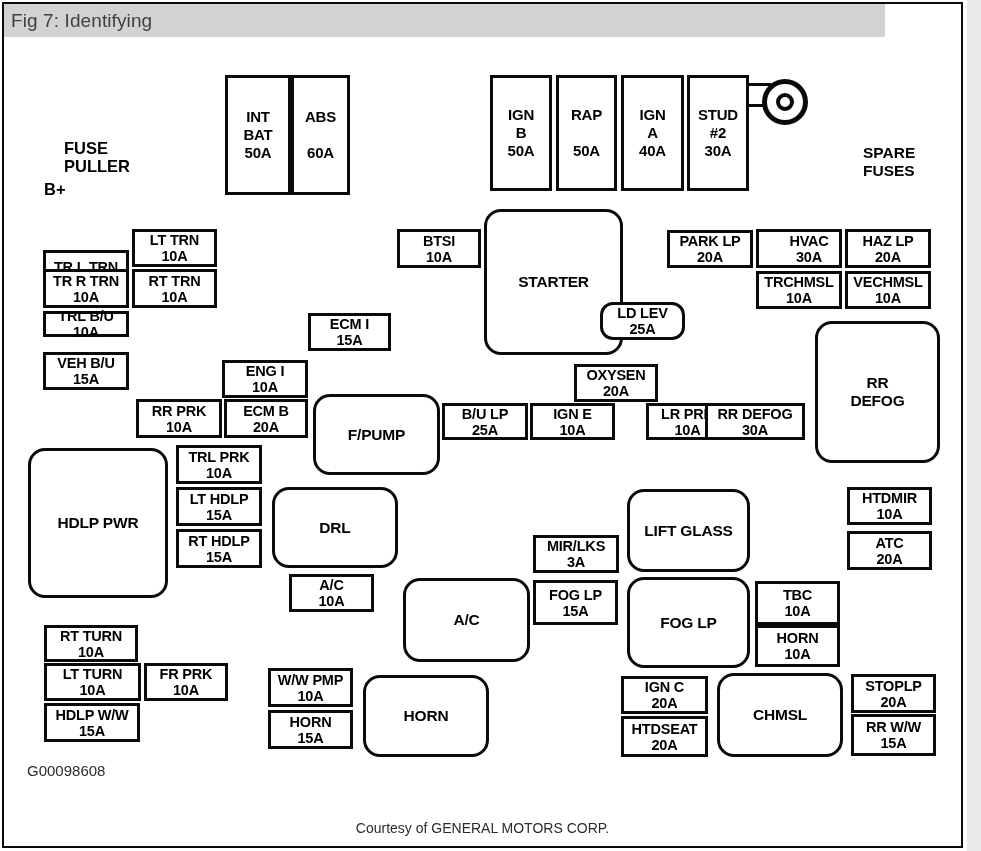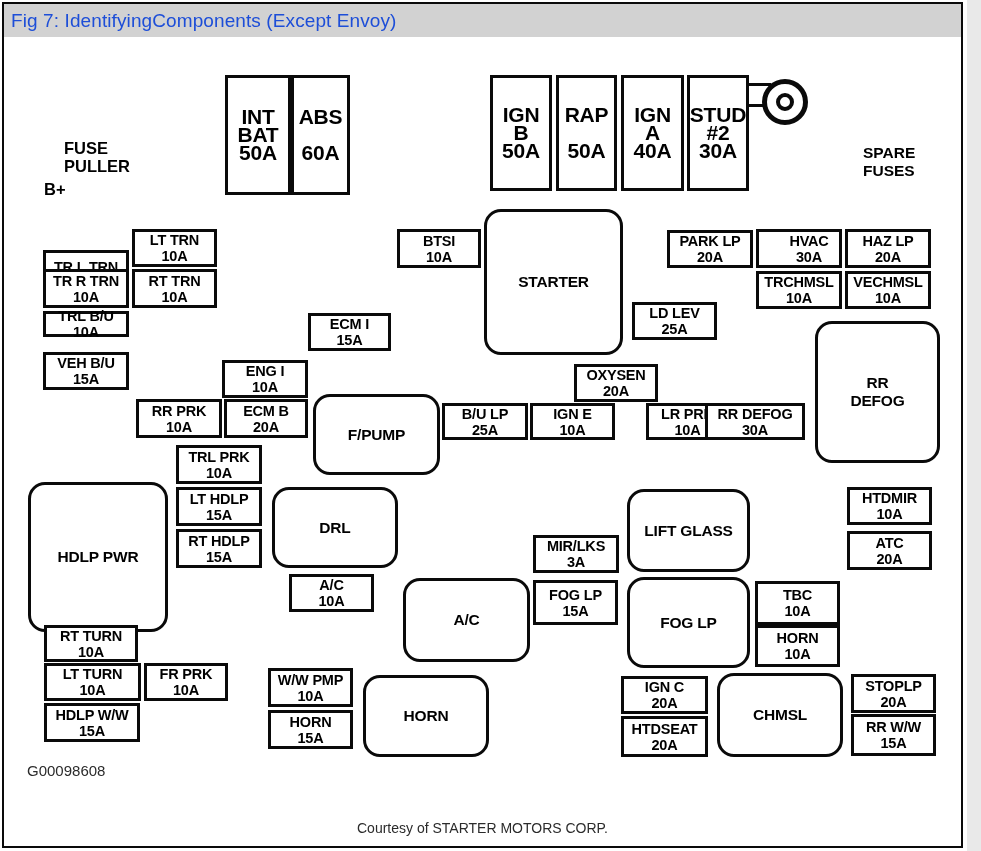--- a/index.html
+++ b/index.html
@@ -1,31 +1,31 @@
 <!DOCTYPE html>
 <html><head>
 <meta charset="utf-8">
 <style>
   html,body{margin:0;padding:0;background:#ffffff;}
   .page{position:relative;width:981px;height:851px;background:#fff;overflow:hidden;
         font-family:"Liberation Sans",sans-serif;color:#000;}
   .right-gutter{position:absolute;left:967px;top:0;width:14px;height:851px;background:#e9e9e9;}
   .figure-border{position:absolute;left:2px;top:2px;width:961px;height:846px;
         border:2px solid #0a0a0a;box-sizing:border-box;pointer-events:none;}
-  .title-bar{position:absolute;left:4px;top:4px;width:957px;height:33px;background:#d2d2d2;
+  .title-bar{position:absolute;left:4px;top:4px;width:881px;height:33px;background:#d2d2d2;
         display:flex;align-items:center;padding-left:7px;box-sizing:border-box;
-        font-size:19px;letter-spacing:0.1px;color:#1d4ed8;}
+        font-size:19px;letter-spacing:0.1px;color:#404040;}
   .hl{background:#fdff00;padding:1px 2px;}
   
   .fb,.rb{position:absolute;box-sizing:border-box;background:#fff;border:3px solid #0a0a0a;
         display:flex;align-items:center;justify-content:center;text-align:center;
         white-space:pre-line;font-weight:bold;font-size:14.5px;line-height:16px;
         letter-spacing:-0.2px;}
   .rb{border-radius:17px;font-size:15.5px;line-height:18px;}
-  .tall{line-height:18px;font-size:21px;}
+  .tall{line-height:18px;font-size:15px;}
   
   .lbl{position:absolute;font-weight:bold;font-size:16.5px;line-height:18px;white-space:pre-line;}
   .plain{position:absolute;font-weight:normal;font-size:15px;color:#2b2b2b;}
   .courtesy{position:absolute;left:4px;top:820px;width:957px;text-align:center;
         font-size:14px;color:#2b2b2b;}
   
   .ring-neck{position:absolute;left:747px;top:83px;width:24px;height:24px;
         border-top:3px solid #0a0a0a;border-bottom:3px solid #0a0a0a;box-sizing:border-box;}
   .ring-outer{position:absolute;left:762px;top:79px;width:46px;height:46px;background:#fff;
         border:5px solid #0a0a0a;border-radius:50%;box-sizing:border-box;}
@@ -33,30 +33,29 @@
         border:4px solid #0a0a0a;border-radius:50%;box-sizing:border-box;}
 </style>
 </head>
 <body>
 
 <div class="page">
   <div class="right-gutter"></div>
 
   <div class="title-bar">
     <span>Fig 7: Identifying </span>
-    <span> Components (Except Envoy)</span>
   </div>
 
   <div class="lbl" style="left:64px;top:139px;">FUSE
 PULLER</div>
   <div class="lbl" style="left:44px;top:180px;">B+</div>
   <div class="lbl" style="left:863px;top:144px;font-size:15.5px;">SPARE
 FUSES</div>
   <div class="plain" style="left:27px;top:762px;">G00098608</div>
-  <div class="courtesy">Courtesy of STARTER MOTORS CORP.</div>
+  <div class="courtesy">Courtesy of GENERAL MOTORS CORP.</div>
 
   <div class="ring-neck"></div>
   <div class="ring-outer"></div>
   <div class="ring-inner"></div>
 
   <div class="fb tall" style="left:225px;top:75px;width:66px;height:120px;">INT
 BAT
 50A</div>
   <div class="fb tall" style="left:291px;top:75px;width:59px;height:120px;">ABS
 
@@ -96,21 +95,21 @@
   <div class="fb" style="left:667px;top:230px;width:86px;height:38px;">PARK LP
 20A</div>
   <div class="fb" style="left:756px;top:229px;width:86px;height:39px;padding-left:20px;">HVAC
 30A</div>
   <div class="fb" style="left:845px;top:229px;width:86px;height:39px;">HAZ LP
 20A</div>
   <div class="fb" style="left:756px;top:271px;width:86px;height:38px;">TRCHMSL
 10A</div>
   <div class="fb" style="left:845px;top:271px;width:86px;height:38px;">VECHMSL
 10A</div>
-  <div class="fb" style="left:632px;top:302px;width:85px;height:38px;">LD LEV
+  <div class="fb" style="left:600px;top:302px;width:85px;height:38px;border-radius:13px;">LD LEV
 25A</div>
   <div class="rb" style="left:815px;top:321px;width:125px;height:142px;">RR
 DEFOG</div>
 
   <div class="fb" style="left:222px;top:360px;width:86px;height:38px;">ENG I
 10A</div>
   <div class="fb" style="left:136px;top:399px;width:86px;height:39px;">RR PRK
 10A</div>
   <div class="fb" style="left:224px;top:399px;width:84px;height:39px;">ECM B
 20A</div>
@@ -119,21 +118,21 @@
 20A</div>
   <div class="fb" style="left:442px;top:403px;width:86px;height:37px;">B/U LP
 25A</div>
   <div class="fb" style="left:530px;top:403px;width:85px;height:37px;">IGN E
 10A</div>
   <div class="fb" style="left:617px;top:403px;width:83px;height:37px;margin-left:29px;">LR PRK
 10A</div>
   <div class="fb" style="left:705px;top:403px;width:100px;height:37px;">RR DEFOG
 30A</div>
 
-  <div class="rb" style="left:28px;top:448px;width:140px;height:150px;margin-top:34px;">HDLP PWR</div>
+  <div class="rb" style="left:28px;top:448px;width:140px;height:150px;">HDLP PWR</div>
   <div class="fb" style="left:176px;top:445px;width:86px;height:39px;">TRL PRK
 10A</div>
   <div class="fb" style="left:176px;top:487px;width:86px;height:39px;">LT HDLP
 15A</div>
   <div class="fb" style="left:176px;top:529px;width:86px;height:39px;">RT HDLP
 15A</div>
   <div class="rb" style="left:272px;top:487px;width:126px;height:81px;">DRL</div>
   <div class="fb" style="left:289px;top:574px;width:85px;height:38px;">A/C
 10A</div>
 

